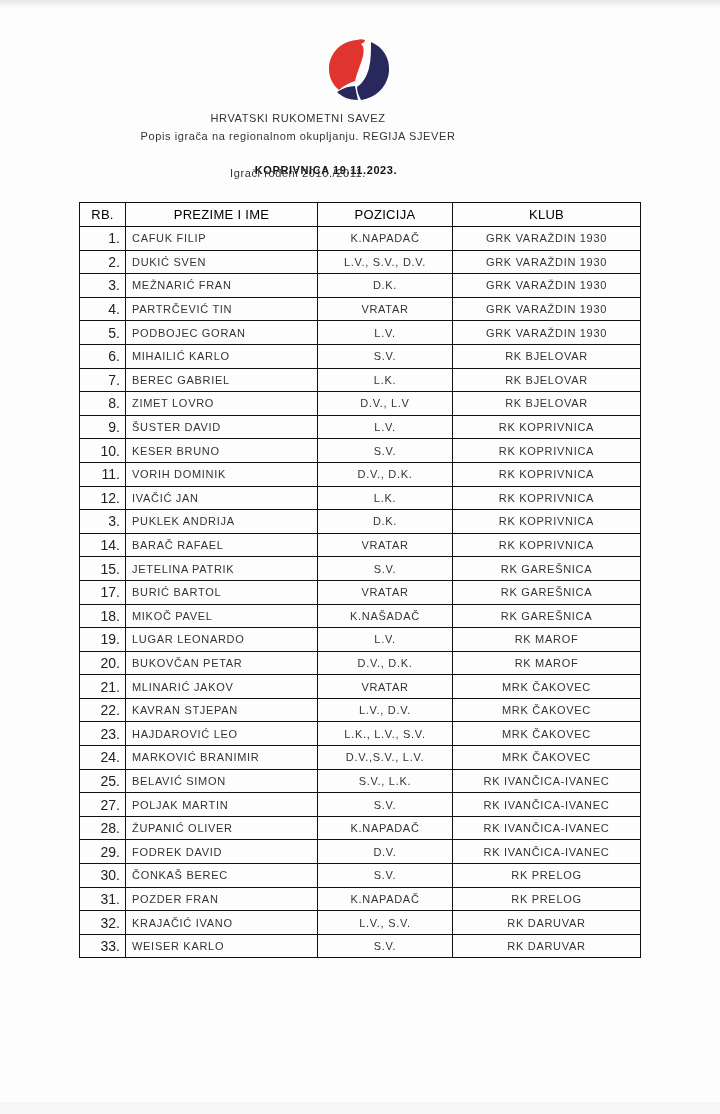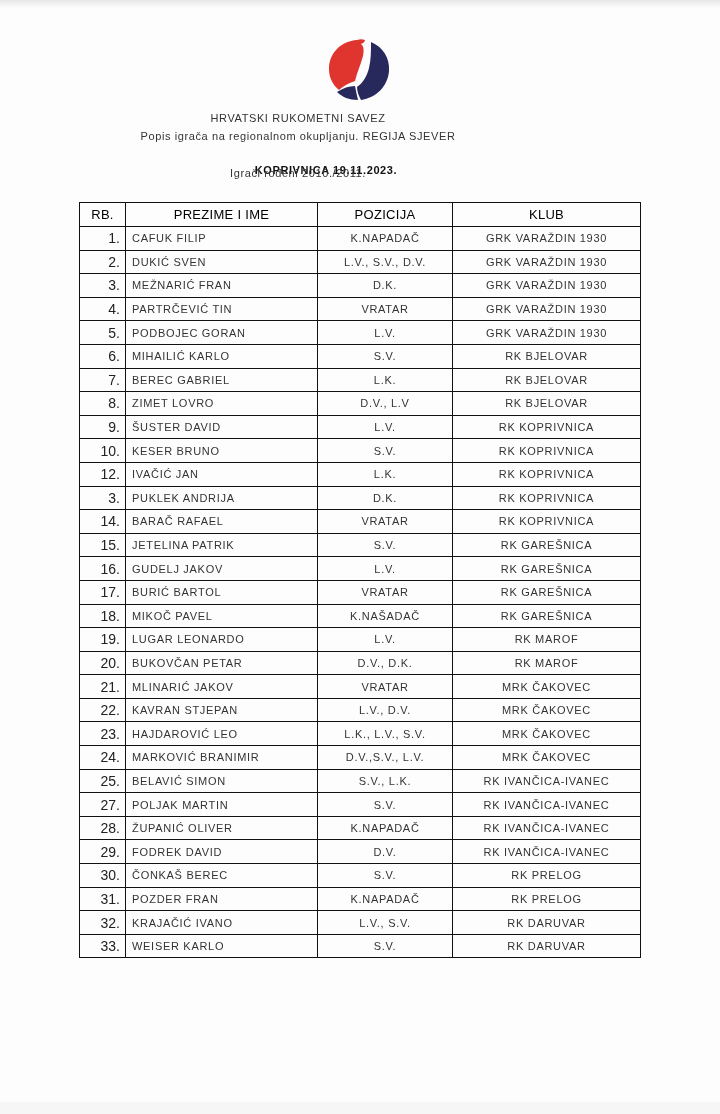--- a/index.html
+++ b/index.html
@@ -138,20 +138,26 @@
         <td class="pos">L.V.</td>
         <td class="club">RK KOPRIVNICA</td>
       </tr>
       <tr>
         <td class="rb">10.</td>
         <td class="name">KESER BRUNO</td>
         <td class="pos">S.V.</td>
         <td class="club">RK KOPRIVNICA</td>
       </tr>
       <tr>
+        <td class="rb">11.</td>
+        <td class="name">VORIH DOMINIK</td>
+        <td class="pos">D.V., D.K.</td>
+        <td class="club">RK KOPRIVNICA</td>
+      </tr>
+      <tr>
         <td class="rb">12.</td>
         <td class="name">IVAČIĆ JAN</td>
         <td class="pos">L.K.</td>
         <td class="club">RK KOPRIVNICA</td>
       </tr>
       <tr>
         <td class="rb">3.</td>
         <td class="name">PUKLEK ANDRIJA</td>
         <td class="pos">D.K.</td>
         <td class="club">RK KOPRIVNICA</td>
@@ -159,26 +165,20 @@
       <tr>
         <td class="rb">14.</td>
         <td class="name">BARAČ RAFAEL</td>
         <td class="pos">VRATAR</td>
         <td class="club">RK KOPRIVNICA</td>
       </tr>
       <tr>
         <td class="rb">15.</td>
         <td class="name">JETELINA PATRIK</td>
         <td class="pos">S.V.</td>
-        <td class="club">RK GAREŠNICA</td>
-      </tr>
-      <tr>
-        <td class="rb">16.</td>
-        <td class="name">GUDELJ JAKOV</td>
-        <td class="pos">L.V.</td>
         <td class="club">RK GAREŠNICA</td>
       </tr>
       <tr>
         <td class="rb">17.</td>
         <td class="name">BURIĆ BARTOL</td>
         <td class="pos">VRATAR</td>
         <td class="club">RK GAREŠNICA</td>
       </tr>
       <tr>
         <td class="rb">18.</td>

